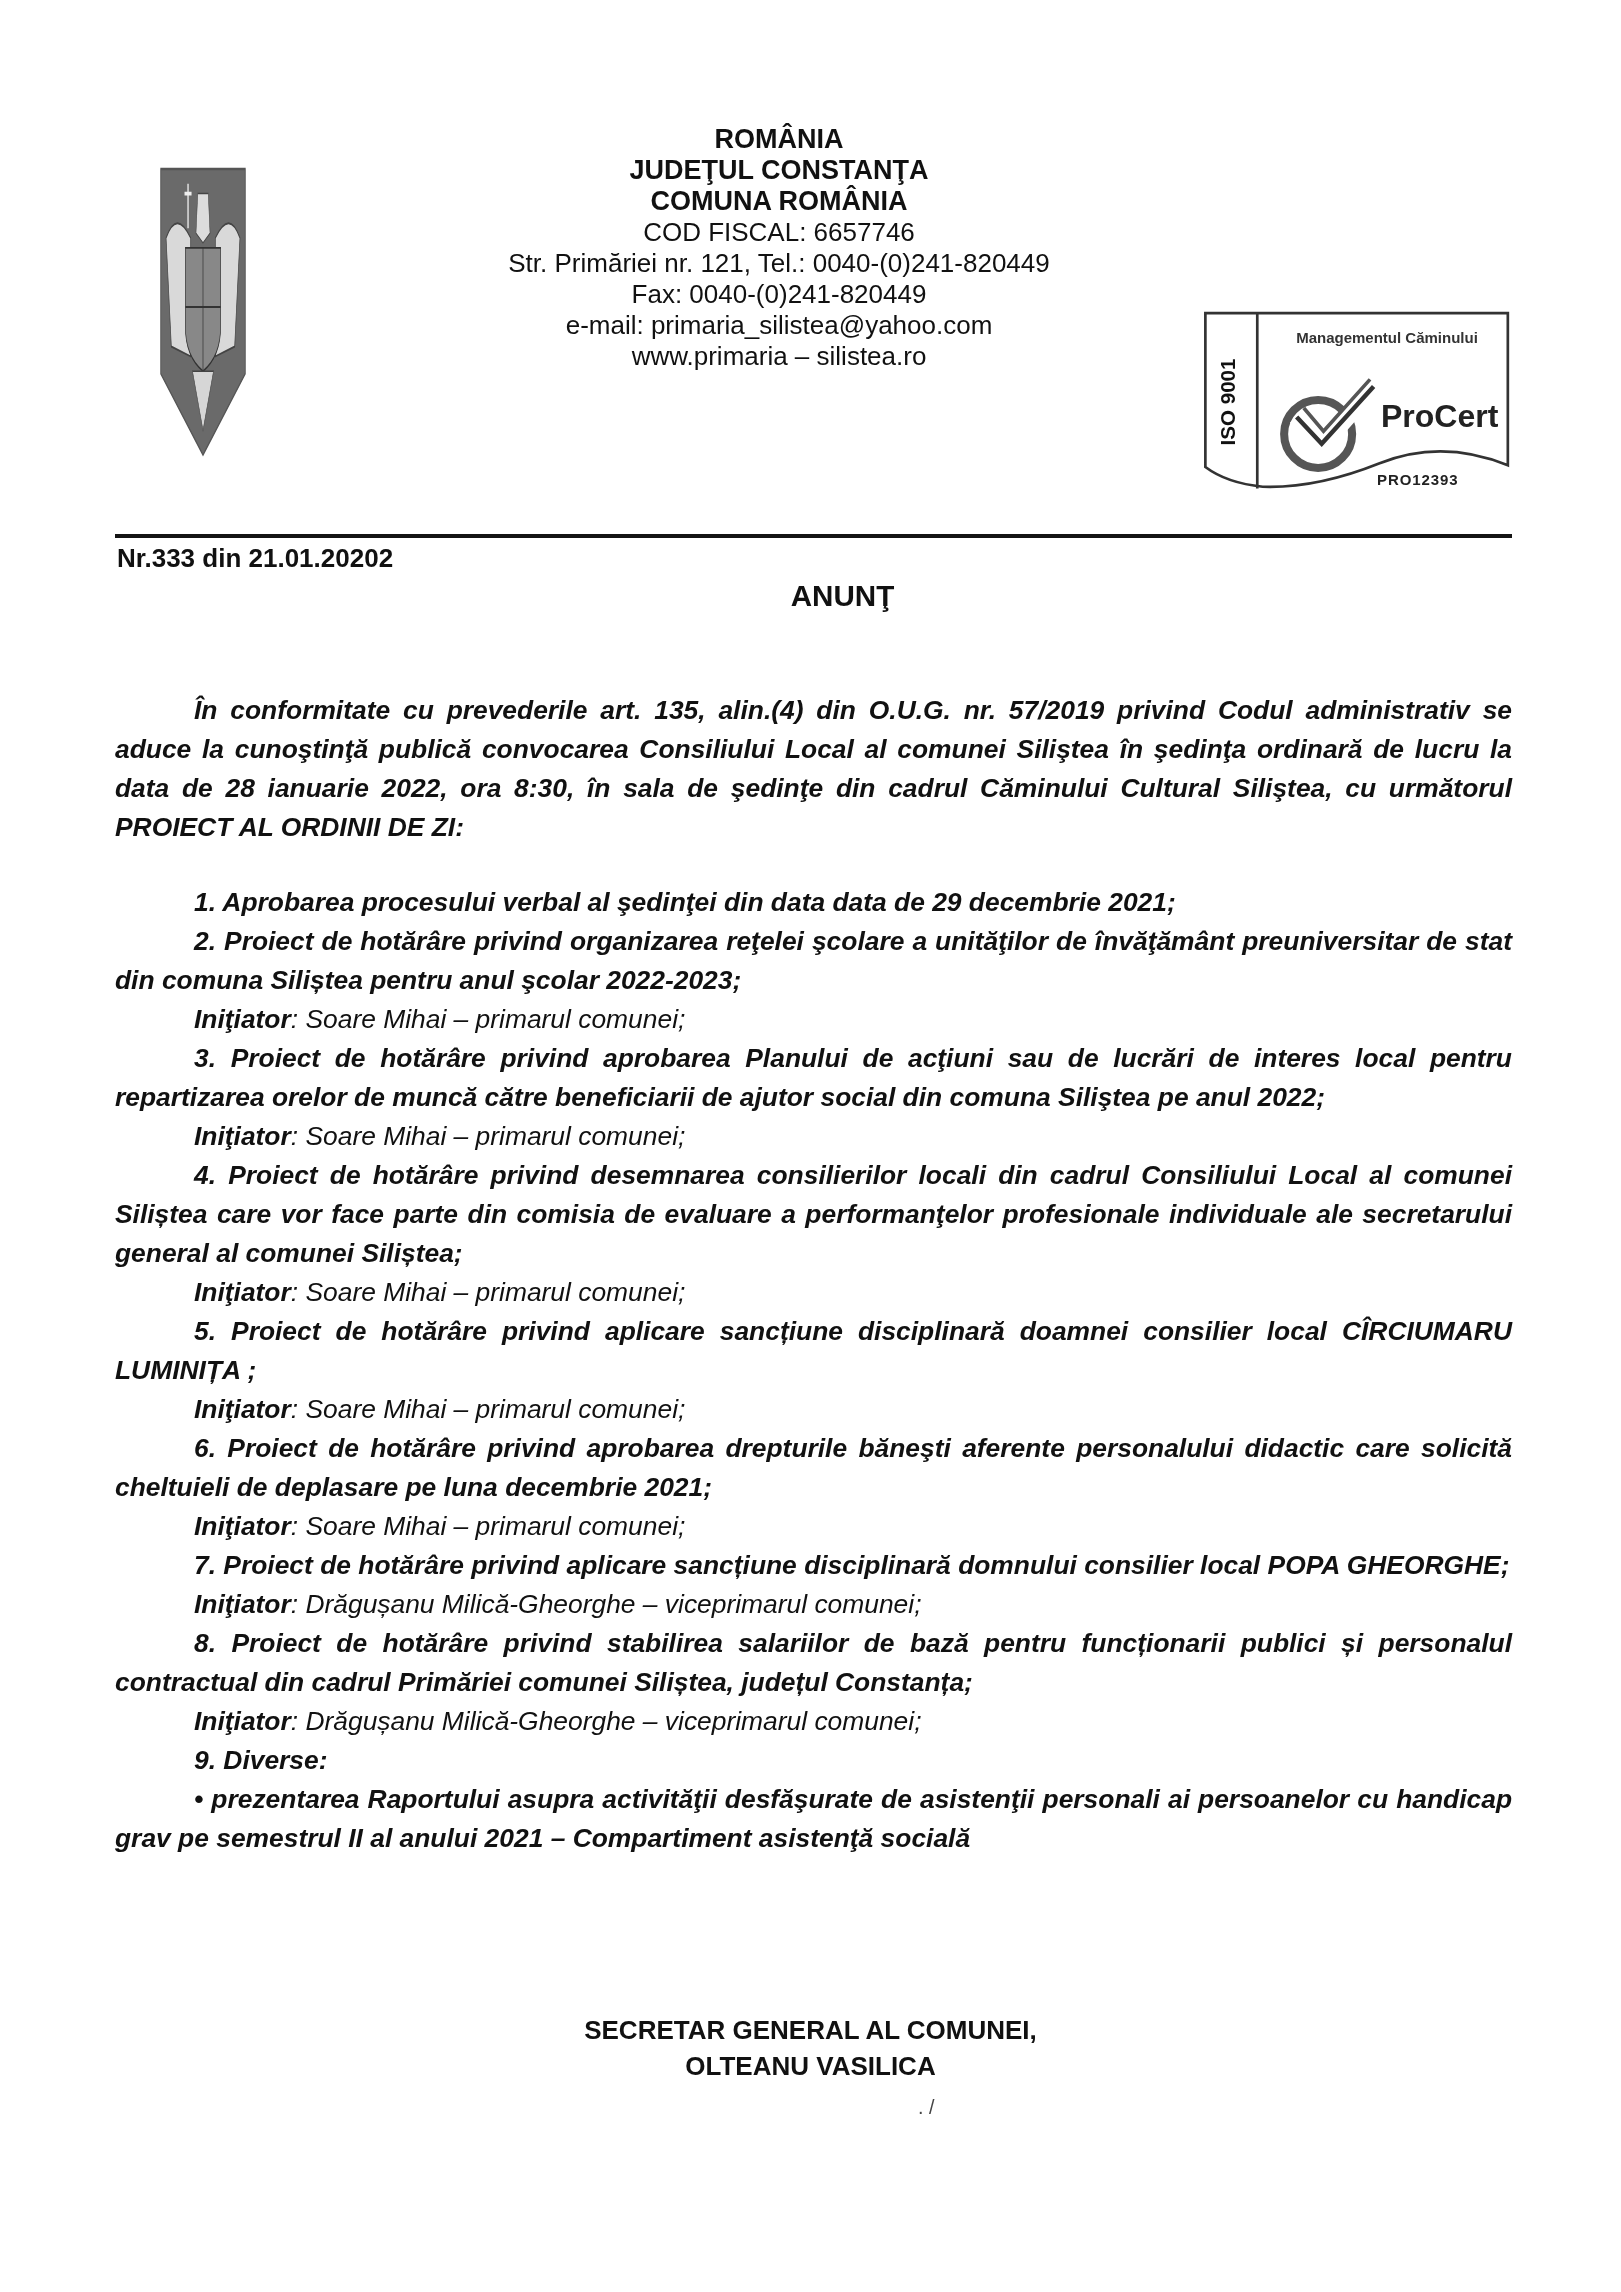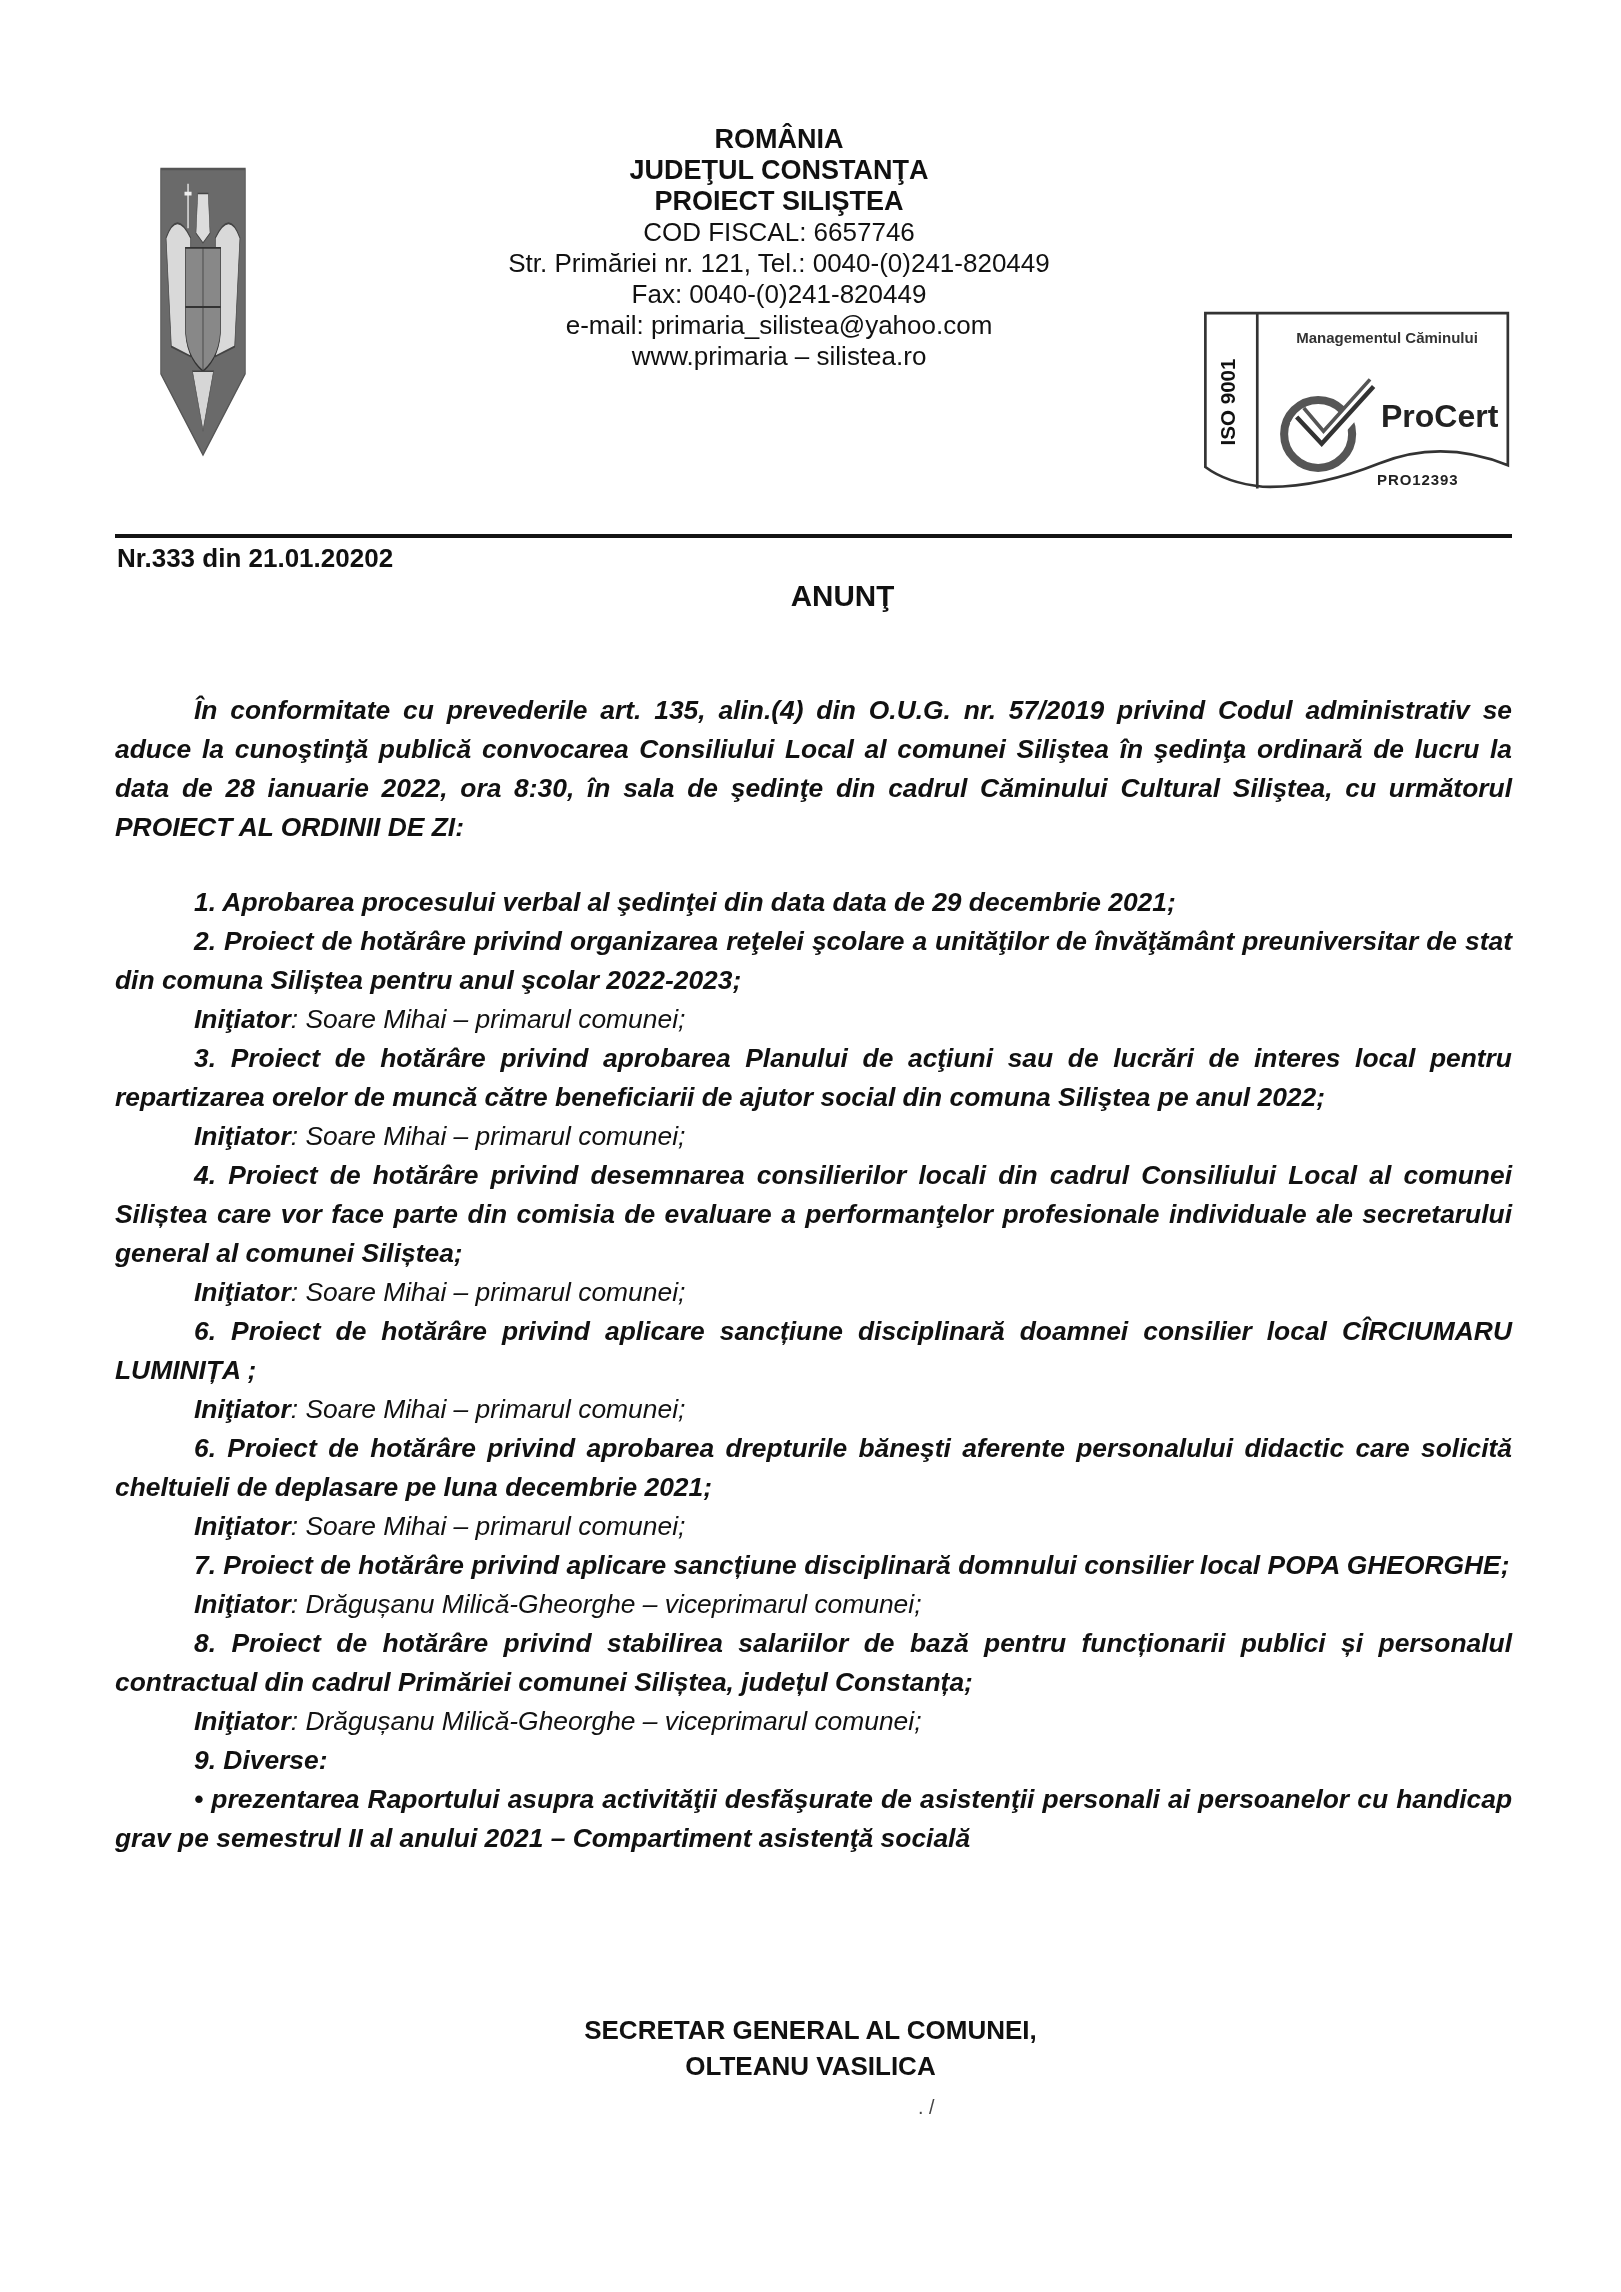--- a/index.html
+++ b/index.html
@@ -57,21 +57,21 @@
 
   <path d="M30 34 H70 V66 Q70 78 50 84 Q30 78 30 66 Z" fill="#888" stroke="#333" stroke-width="0.8"></path>
   <path d="M50 34 V84 M30 58 H70" stroke="#333" stroke-width="0.8"></path>
 
   <path d="M38 84 L50 108 L62 84 Z" fill="#d6d6d6" stroke="#444" stroke-width="0.6"></path>
 </svg>
 
 <div class="abs hdr-lines">
   <div class="b">ROMÂNIA</div>
   <div class="b">JUDEŢUL CONSTANŢA</div>
-  <div class="b">PROIECT SILIŞTEA</div>
+  <div class="b">COMUNA ROMÂNIA</div>
   <div>COD FISCAL: 6657746</div>
   <div>Str. Primăriei nr. 121, Tel.: 0040-(0)241-820449</div>
   <div>Fax: 0040-(0)241-820449</div>
   <div>e-mail: primaria_silistea@yahoo.com</div>
   <div>www.primaria – silistea.ro</div>
 </div>
 
 <div class="abs" id="iso">
   <svg width="315" height="199" viewBox="0 0 352 222" style="position:absolute;left:0;top:0;">
     <path d="M6 10 H344 V180 Q270 150 200 178 Q130 206 70 204 Q30 200 6 182 Z" fill="none" stroke="#333" stroke-width="3"></path>
@@ -100,21 +100,21 @@
 
     <p class="ind">2. Proiect de hotărâre privind organizarea reţelei şcolare a unităţilor de învăţământ preuniversitar de stat din comuna Siliștea pentru anul şcolar 2022-2023;</p>
     <p class="ind init"><b>Iniţiator</b><span>: Soare Mihai – primarul comunei;</span></p>
 
     <p class="ind">3. Proiect de hotărâre privind aprobarea Planului de acţiuni sau de lucrări de interes local pentru repartizarea orelor de muncă către beneficiarii de ajutor social din comuna Siliştea pe anul 2022;</p>
     <p class="ind init"><b>Iniţiator</b><span>: Soare Mihai – primarul comunei;</span></p>
 
     <p class="ind">4. Proiect de hotărâre privind desemnarea consilierilor locali din cadrul Consiliului Local al comunei Siliștea care vor face parte din comisia de evaluare a performanţelor profesionale individuale ale secretarului general al comunei Siliștea;</p>
     <p class="ind init"><b>Iniţiator</b><span>: Soare Mihai – primarul comunei;</span></p>
 
-    <p class="ind">6. Proiect de hotărâre privind aplicare sancțiune disciplinară doamnei consilier local CÎRCIUMARU LUMINIȚA ;</p>
+    <p class="ind">5. Proiect de hotărâre privind aplicare sancțiune disciplinară doamnei consilier local CÎRCIUMARU LUMINIȚA ;</p>
     <p class="ind init"><b>Iniţiator</b><span>: Soare Mihai – primarul comunei;</span></p>
 
     <p class="ind">6. Proiect de hotărâre privind aprobarea drepturile băneşti aferente personalului didactic care solicită cheltuieli de deplasare pe luna decembrie 2021;</p>
     <p class="ind init"><b>Iniţiator</b><span>: Soare Mihai – primarul comunei;</span></p>
 
     <p class="ind">7. Proiect de hotărâre privind aplicare sancțiune disciplinară domnului consilier local POPA GHEORGHE;</p>
     <p class="ind init"><b>Iniţiator</b><span>: Drăgușanu Milică-Gheorghe – viceprimarul comunei;</span></p>
 
     <p class="ind">8. Proiect de hotărâre privind stabilirea salariilor de bază pentru funcționarii publici și personalul contractual din cadrul Primăriei comunei Siliștea, județul Constanța;</p>
     <p class="ind init"><b>Iniţiator</b><span>: Drăgușanu Milică-Gheorghe – viceprimarul comunei;</span></p>

